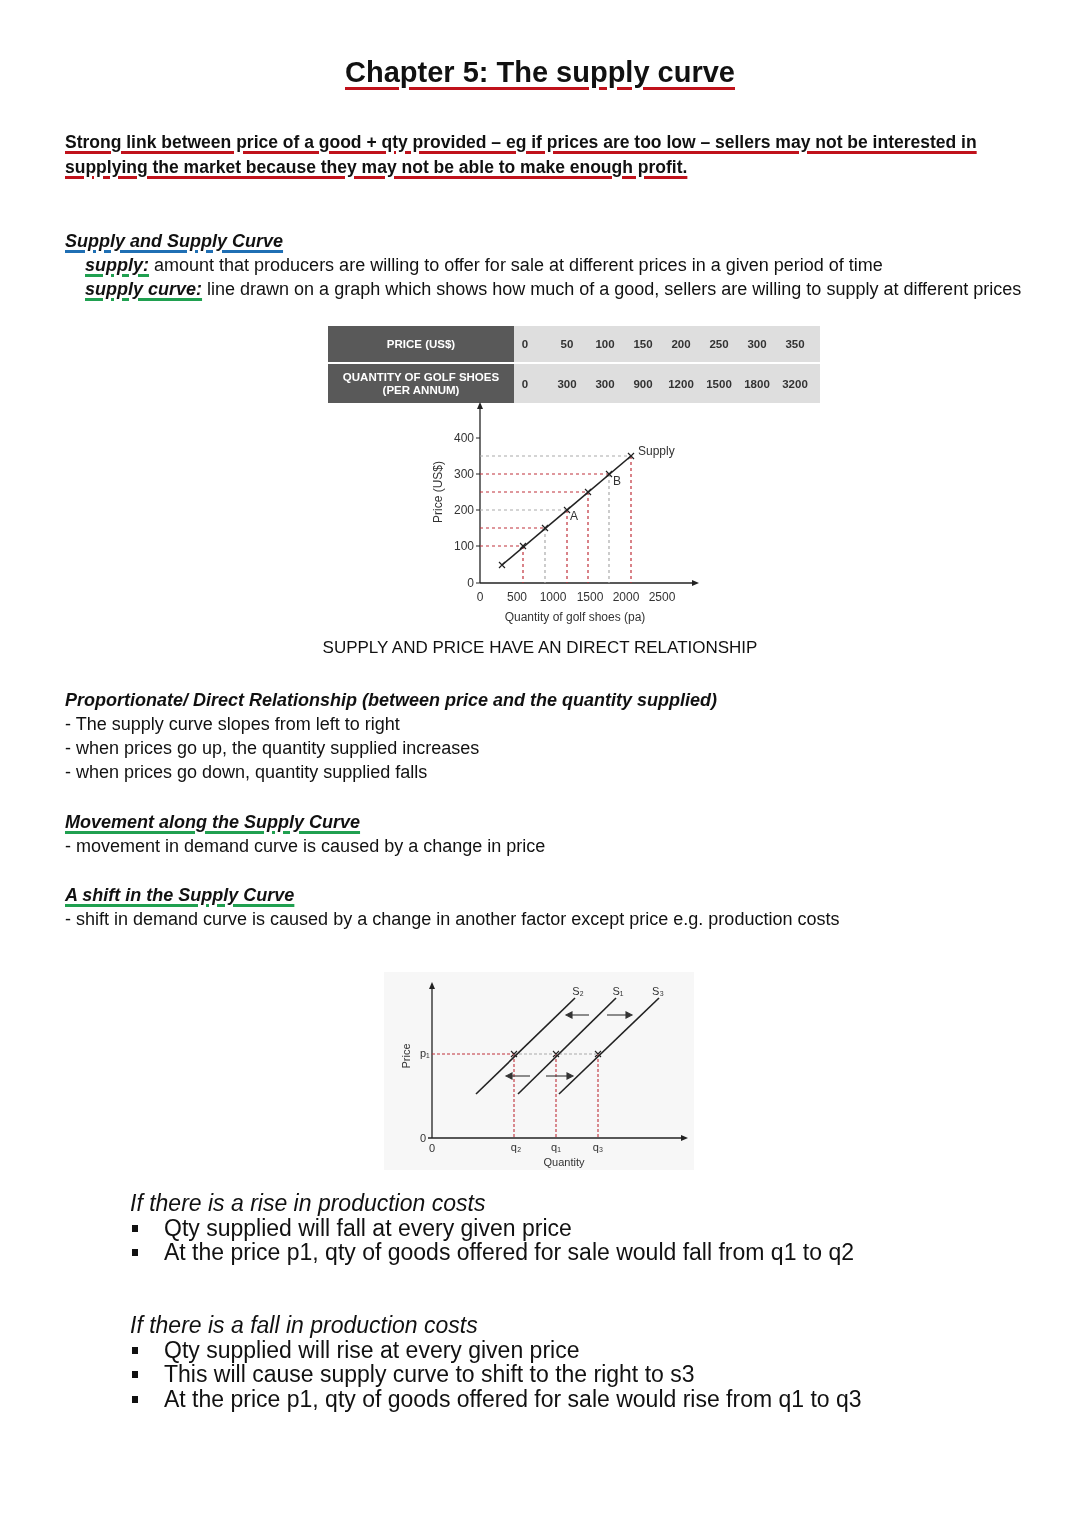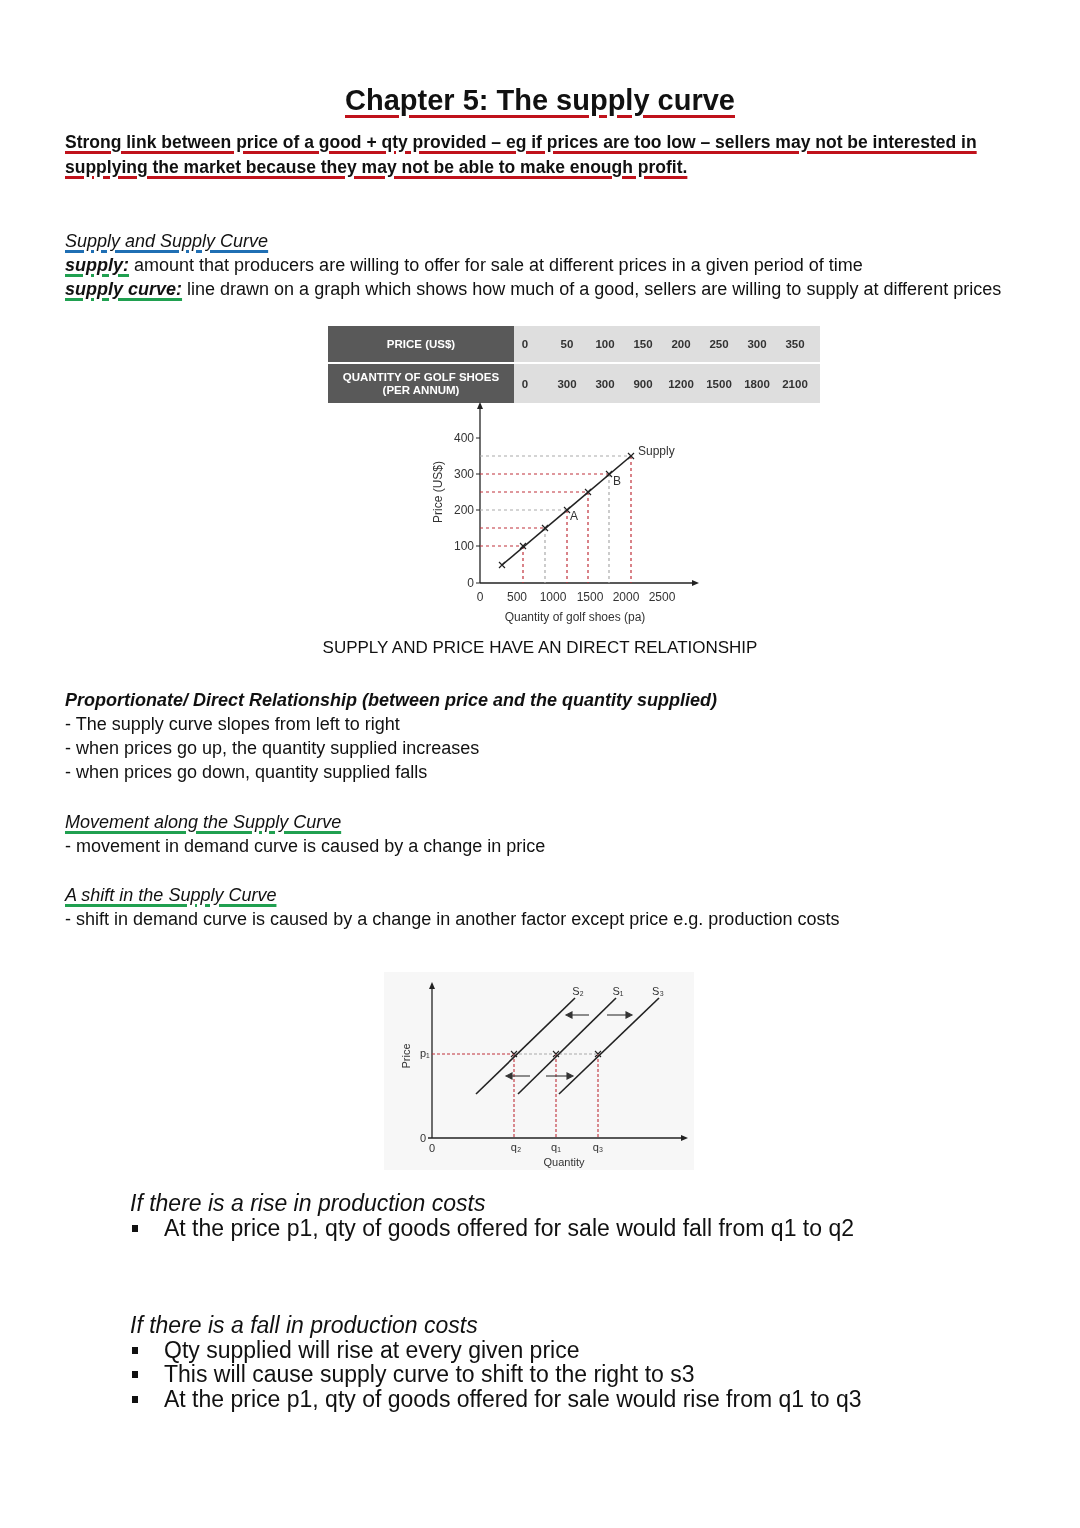--- a/index.html
+++ b/index.html
@@ -1,28 +1,28 @@
 <!DOCTYPE html>
 <html><head>
 <meta charset="utf-8">
 <style>
   html, body { margin: 0; padding: 0; background: #ffffff; }
   body { width: 1080px; height: 1528px; position: relative; overflow: hidden;
          font-family: "Liberation Sans", sans-serif; color: #111; }
   .abs { position: absolute; }
-  .title { left: 0; width: 1080px; top: 84px; text-align: center; font-size: 29px; font-weight: bold; }
+  .title { left: 0; width: 1080px; top: 56px; text-align: center; font-size: 29px; font-weight: bold; }
   .title span { text-decoration: underline; text-decoration-color: #c0121b; text-decoration-thickness: 3px; text-underline-offset: 5px; }
   .intro { left: 65px; top: 130px; width: 940px; font-size: 17.5px; font-weight: bold; line-height: 25px; }
   .intro span { text-decoration: underline; text-decoration-color: #c0121b; text-decoration-thickness: 3px; text-underline-offset: 3px; }
   .line { left: 65px; font-size: 18px; line-height: 24px; white-space: nowrap; }
-  .hdr { font-weight: normal; font-style: italic; text-decoration: underline; text-decoration-thickness: 3px; text-underline-offset: 3px; }
+  .hdr { font-weight: bold; font-style: italic; text-decoration: underline; text-decoration-thickness: 3px; text-underline-offset: 3px; }
   .u-blue { text-decoration-color: #1f6fb4; }
   .u-green { text-decoration-color: #20a050; }
   .term { font-weight: bold; font-style: italic; }
-  .term .t { text-decoration: underline; text-decoration-color: #20a050; text-decoration-thickness: 3px; text-underline-offset: 3px; }
+  .term .t { text-decoration: underline; text-decoration-color: #20a050; text-decoration-thickness: 3px; text-underline-offset: 3px; margin-left: 20px; }
   .bi { font-weight: bold; font-style: italic; }
   .caption { left: 0; width: 1080px; top: 638px; text-align: center; font-size: 17px; }
   .bullets { left: 130px; font-size: 23px; line-height: 24.5px; }
   .bullets .lead { font-style: italic; }
   .bullets .b { position: relative; padding-left: 34px; }
   .bullets .b::before { content: ""; position: absolute; left: 2px; top: 9px; width: 6px; height: 7px; background: #111; }
   
   .tbl { left: 328px; top: 326px; width: 492px; height: 77px; font-family: "Liberation Sans", sans-serif; font-size: 11.5px; font-weight: bold; }
   .tbl .row { position: absolute; left: 0; width: 492px; display: flex; }
   .tbl .head { background: #595959; color: #fff; width: 186px; display: flex; align-items: center; justify-content: center; text-align: center; line-height: 13px; }
@@ -67,21 +67,21 @@
         </div>
     </div>
     <div class="vals">
       <span style="width:22px;margin-left:0">0</span>
       <span style="width:38px;margin-left:12px">300</span>
       <span style="width:38px">300</span>
       <span style="width:38px">900</span>
       <span style="width:38px">1200</span>
       <span style="width:38px">1500</span>
       <span style="width:38px">1800</span>
-      <span style="width:38px">2100</span>
+      <span style="width:38px">3200</span>
     </div>
   </div>
 </div>
 
 <svg class="abs" style="left:420px; top:400px;" width="300" height="230" viewBox="0 0 300 230">
 
   <line x1="60" y1="6" x2="60" y2="183" stroke="#222" stroke-width="1.3"></line>
   <polygon points="60,2 57,9 63,9" fill="#222"></polygon>
   <line x1="60" y1="183" x2="275" y2="183" stroke="#222" stroke-width="1.3"></line>
   <polygon points="279,183 272,180 272,186" fill="#222"></polygon>
@@ -197,20 +197,21 @@
     <text x="274" y="23">S₃</text>
     <text x="132" y="179">q₂</text>
     <text x="172" y="179">q₁</text>
     <text x="214" y="179">q₃</text>
     <text x="180" y="194">Quantity</text>
   </g>
 </svg>
 
 <div class="abs bullets" style="top:1191px;">
   <div class="lead">If there is a rise in production costs</div>
+  <div class="b">Qty supplied will fall at every given price</div>
   <div class="b">At the price p1, qty of goods offered for sale would fall from q1 to q2</div>
 </div>
 
 <div class="abs bullets" style="top:1313px;">
   <div class="lead">If there is a fall in production costs</div>
   <div class="b">Qty supplied will rise at every given price</div>
   <div class="b">This will cause supply curve to shift to the right to s3</div>
   <div class="b">At the price p1, qty of goods offered for sale would rise from q1 to q3</div>
 </div>
 

